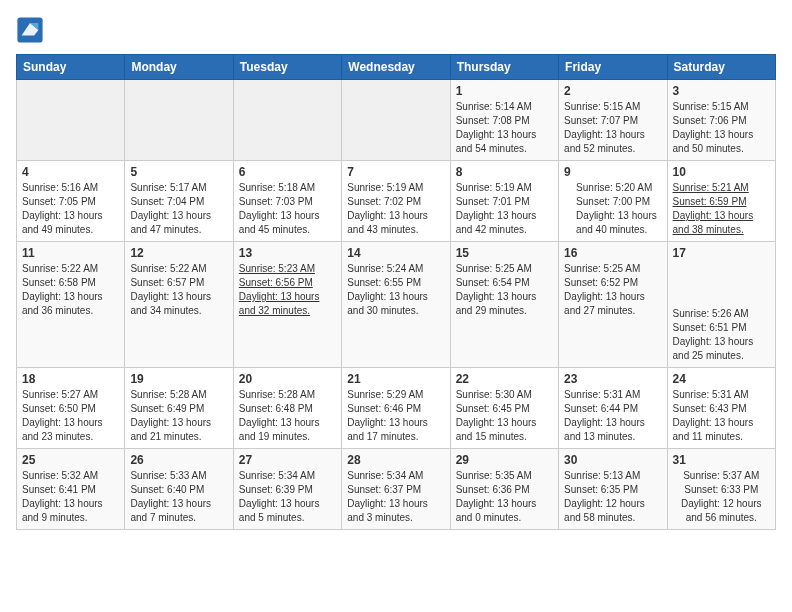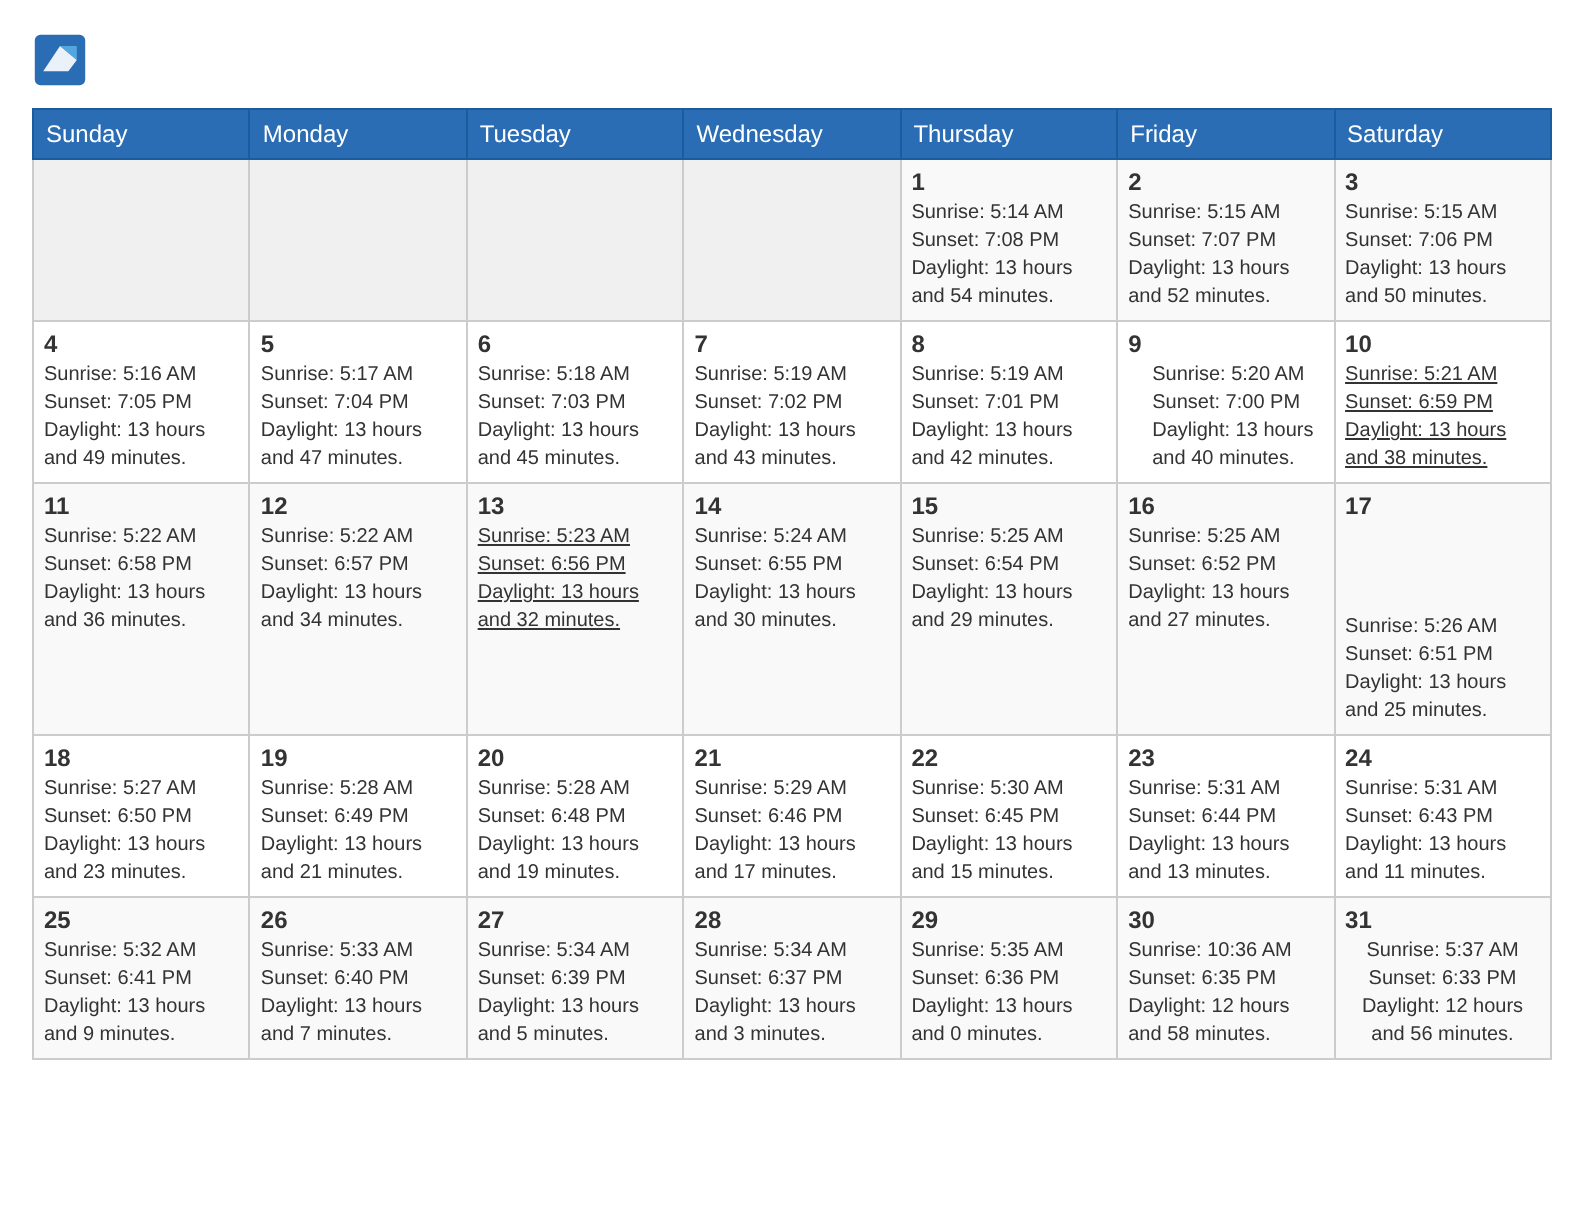--- a/index.html
+++ b/index.html
@@ -54,21 +54,21 @@
     }
     .calendar {
       width: 100%;
       border-collapse: collapse;
       border: 1px solid #ccc;
     }
     .calendar th {
       background-color: #2a6db5;
       color: #fff;
       font-size: 12px;
-      font-weight: normal;
+      font-weight: bold;
       padding: 5px 6px;
       text-align: left;
       border: 1px solid #1a5c9e;
     }
     .calendar td {
       vertical-align: top;
       border: 1px solid #ccc;
       padding: 4px 5px;
       width: 108px;
       min-height: 80px;
@@ -342,21 +342,21 @@
         </td>
         <td>
           <span class="day-num">29</span>
           <div class="day-info" style="white-space: pre-line;">Sunrise: 5:35 AM
 Sunset: 6:36 PM
 Daylight: 13 hours
 and 0 minutes.</div>
         </td>
         <td>
           <span class="day-num">30</span>
-          <div class="day-info" style="white-space: pre-line;">Sunrise: 10:36 AM
+          <div class="day-info" style="white-space: pre-line;">Sunrise: 5:13 AM
 Sunset: 6:35 PM
 Daylight: 12 hours
 and 58 minutes.</div>
         </td>
         <td>
           <span class="day-num">31</span>
           <div class="day-info" style="white-space: pre-line; text-align: center;">Sunrise: 5:37 AM
 Sunset: 6:33 PM
 Daylight: 12 hours
 and 56 minutes.</div>

